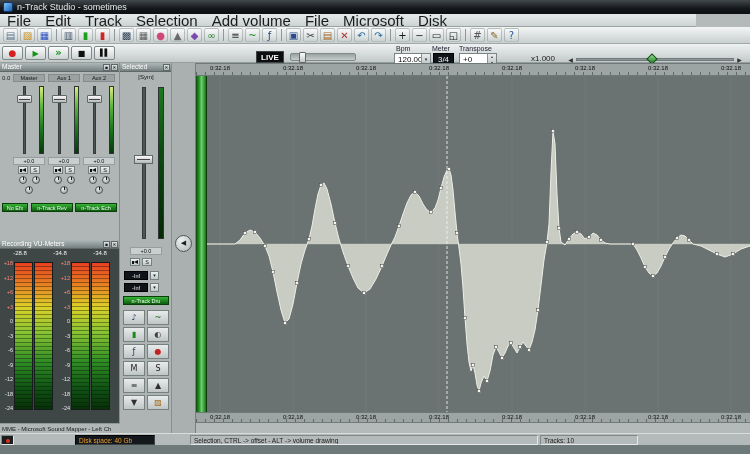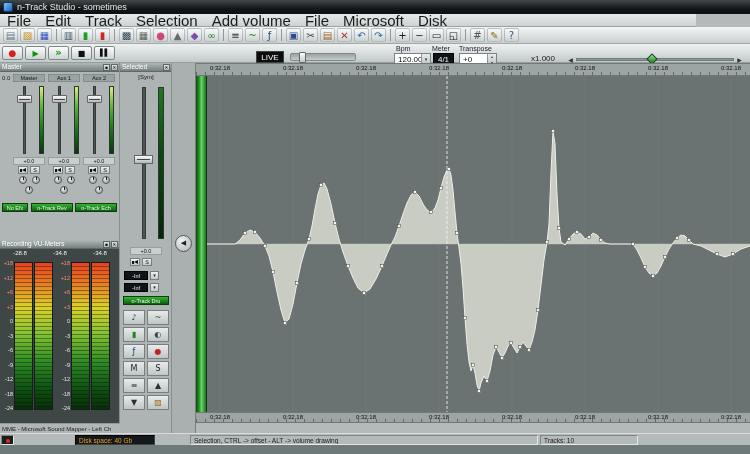--- a/index.html
+++ b/index.html
@@ -31,21 +31,21 @@
   #record-button{left:2px;color:#d81f1f;font-size:9px;line-height:12px}
   #play-button{left:25px;color:#129212;font-size:8px;line-height:13px}
   #forward-button{left:48px;color:#129212;font-size:10px;font-weight:bold;line-height:11px}
   #stop-button{left:71px;color:#101010;font-size:8px;line-height:13px}
   #pause-button{left:94px;color:#101010;font-size:7px;line-height:13px;letter-spacing:-1px}
   #time-box{position:absolute;left:144px;top:1px;width:95px;height:17px;background:#0c141e;border:1px solid #02060a;
     color:#f2f5f8;font-size:8px;padding:1px 0 0 4px}
   #time-meter{position:absolute;left:1px;right:1px;bottom:1px;height:4px;
     background:linear-gradient(90deg,#1fdc1f,#0e7a0e 60%,#063806)}
   #live-button{position:absolute;left:256px;top:7px;width:28px;height:12px;background:#0d0d0d;border:1px solid #3c4444;
-    color:#fff;font-size:8px;font-weight:normal;text-align:center;line-height:11px}
+    color:#fff;font-size:8px;font-weight:bold;text-align:center;line-height:11px}
   #tempo-slider{position:absolute;left:290px;top:9px;width:66px;height:8px;
     background:linear-gradient(#9aa2a2,#c6cccc);border:1px solid #7f8989;border-radius:2px}
   #tempo-slider .thumb{position:absolute;left:8px;top:-2px;width:7px;height:11px;
     background:linear-gradient(#fdfdfd,#c2c8c8);border:1px solid #666;border-radius:1px}
   .small-label{position:absolute;top:1px;font-size:7px;color:#223}
   #bpm-label{left:396px}#meter-label{left:432px}#transpose-label{left:459px}
   .combo{position:absolute;top:9px;height:13px;background:#fff;border:1px solid #7a8484;font-size:8px;color:#111;padding:1px 11px 0 3px}
   #bpm-combo{left:394px;width:37px}
   #transpose-combo{left:459px;width:38px}
   .combo .arrow{position:absolute;right:0;top:0;bottom:0;width:9px;background:linear-gradient(#e8ecec,#bcc2c2);
@@ -230,21 +230,21 @@
     <span class="thumb"></span>
   </div>
 
   <span class="small-label" id="bpm-label">Bpm</span>
   <div class="combo" id="bpm-combo">
     <span>120.00</span>
     <span class="arrow">▾</span>
   </div>
 
   <span class="small-label" id="meter-label">Meter</span>
-  <div id="meter-box">4/1</div>
+  <div id="meter-box">3/4</div>
 
   <span class="small-label" id="transpose-label">Transpose</span>
   <div class="combo" id="transpose-combo">
     <span>+0</span>
     <span class="spinner">
       <span>▴</span>
       <span>▾</span>
     </span>
   </div>
 

